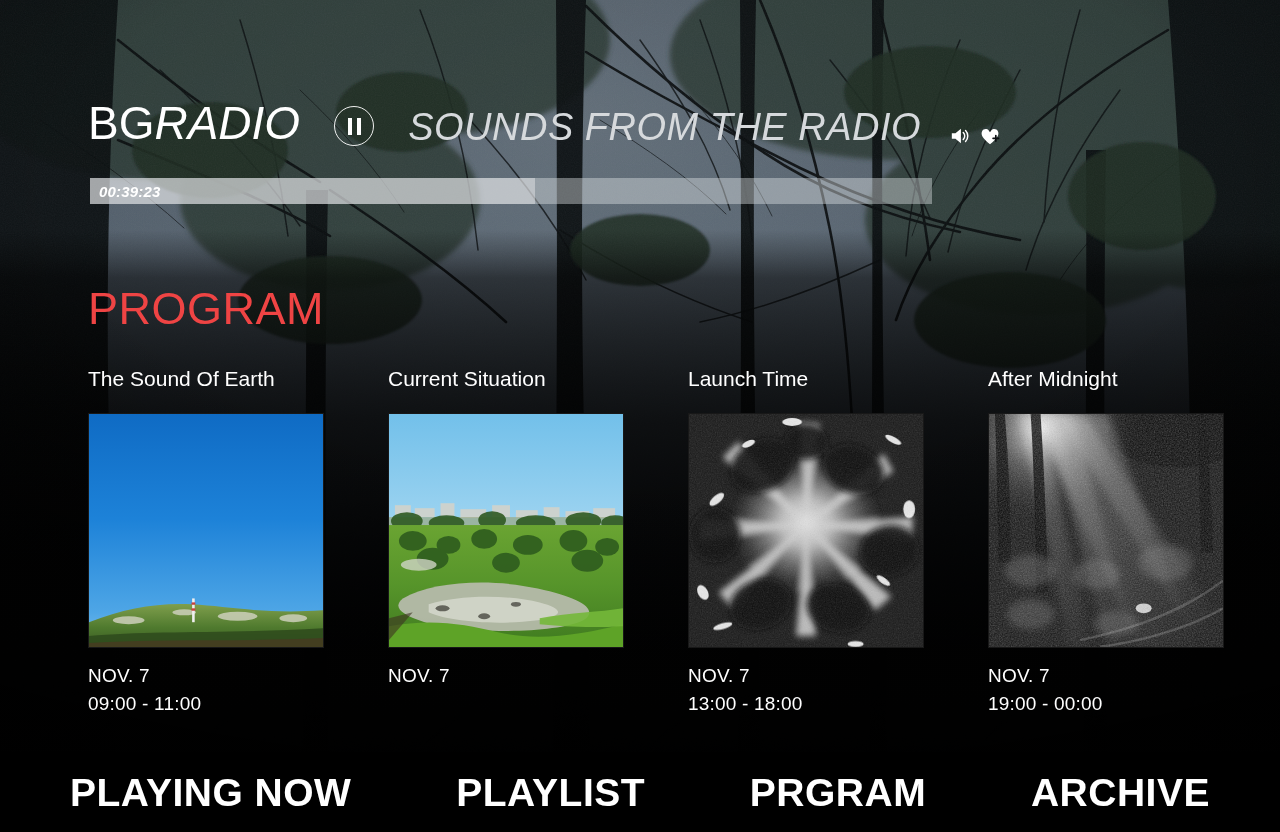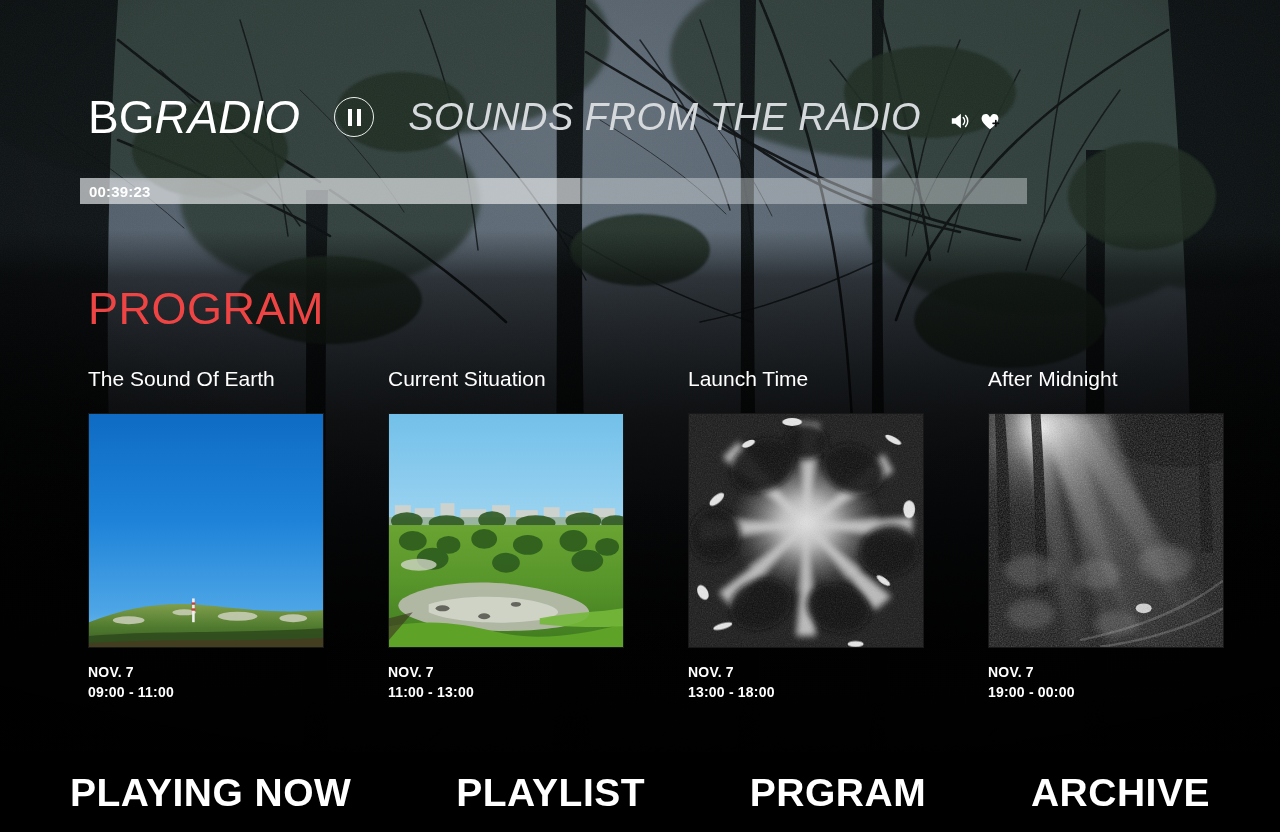--- a/index.html
+++ b/index.html
@@ -33,21 +33,21 @@
   }
   .bg-vignette{
     position:absolute; inset:0;
     background:radial-gradient(130% 95% at 50% 22%, rgba(0,0,0,0) 35%, rgba(0,0,0,0.55) 78%, rgba(0,0,0,0.85) 100%);
     pointer-events:none;
   }
 
   
   .header{
     position:absolute; left:88px; top:88px; width:1000px; height:58px;
-    display:flex; align-items:center; gap:12px;
+    display:flex; align-items:flex-end; gap:12px;
   }
   .brand{
     font-size:46px; line-height:1; color:#ffffff; letter-spacing:0px;
     white-space:nowrap; font-weight:400;
   }
   .brand .bg{ font-style:normal; }
   .brand .radio{ font-style:italic; }
 
   .playpause{
     width:40px; height:40px; border-radius:50%;
@@ -61,23 +61,24 @@
   .now-title{
     font-size:38px; font-style:italic; font-weight:400; color:#d6d9dc;
     letter-spacing:0.5px; white-space:nowrap; line-height:1;
   }
 
   .hdr-icons{ display:flex; align-items:center; gap:8px; margin-left:16px; padding-top:8px; }
   .ic{ width:22px; height:20px; display:block; cursor:pointer; }
 
   
   .progress{
-    position:absolute; left:80px; top:178px; width:947px; height:26px;
+    position:absolute; left:90px; top:178px; width:842px; height:26px;
     background:rgba(225,228,231,0.42);
     cursor:pointer;
+    font-style:italic;
   }
   .progress .fill{
     position:absolute; left:0; top:0; bottom:0; width:52.8%;
     background:rgba(235,236,237,0.45);
   }
   .progress .time{
     position:absolute; left:9px; top:50%; transform:translateY(-50%);
     font-size:15px; font-weight:700; color:#ffffff;
     font-family:"Liberation Sans Narrow","Liberation Sans", sans-serif;
     letter-spacing:0.2px; white-space:nowrap;
@@ -101,21 +102,21 @@
   }
   .card-thumb{
     width:236px; height:235px; display:block; overflow:hidden;
     background:#0a0a0a; border:1px solid rgba(255,255,255,0.06);
   }
   .card-thumb svg{ display:block; width:100%; height:100%; }
 
   .card-meta{
     margin-top:14px;
     font-family:"Liberation Sans Narrow","Liberation Sans", sans-serif;
-    font-weight:700; font-size:14px; color:#ffffff; letter-spacing:0.2px;
+    font-weight:400; font-size:19px; color:#ffffff; letter-spacing:0.2px;
     line-height:1.45;
   }
   .card-meta .d{ display:block; }
   .card-meta .t{ display:block; }
 
   
   .navbar{
     position:absolute; left:0; right:0; bottom:0; height:80px;
     background:#000000;
     display:flex; align-items:center;
@@ -392,21 +393,20 @@
           </g>
           <ellipse cx="30" cy="152" rx="18" ry="6" fill="#cfd4c6" opacity="0.8"></ellipse>
 
           <path d="M0 214 C 44 206, 76 212, 110 220 C 150 230, 196 222, 236 212 L236 235 L0 235 Z" fill="#5ea327"></path>
           <path d="M152 206 C 184 200, 212 200, 236 196 L236 214 C 200 216, 174 214, 152 212 Z" fill="#74b83a" opacity="0.9"></path>
           <path d="M0 206 L24 200 L0 228 Z" fill="#3d3222" opacity="0.6"></path>
         </svg>
       </div>
       <div class="card-meta">
         <span class="d">NOV. 7</span>
-        <span class="t">11:00 - 13:00</span>
       </div>
     </div>
 
     <div class="card">
       <div class="card-title">Launch Time</div>
       <div class="card-thumb">
         <svg viewBox="0 0 236 235" preserveAspectRatio="xMidYMid slice" aria-hidden="true">
           <defs>
             <radialGradient id="c3core" cx="50%" cy="48%" r="46%">
               <stop offset="0%" stop-color="#e8e8e8"></stop>

